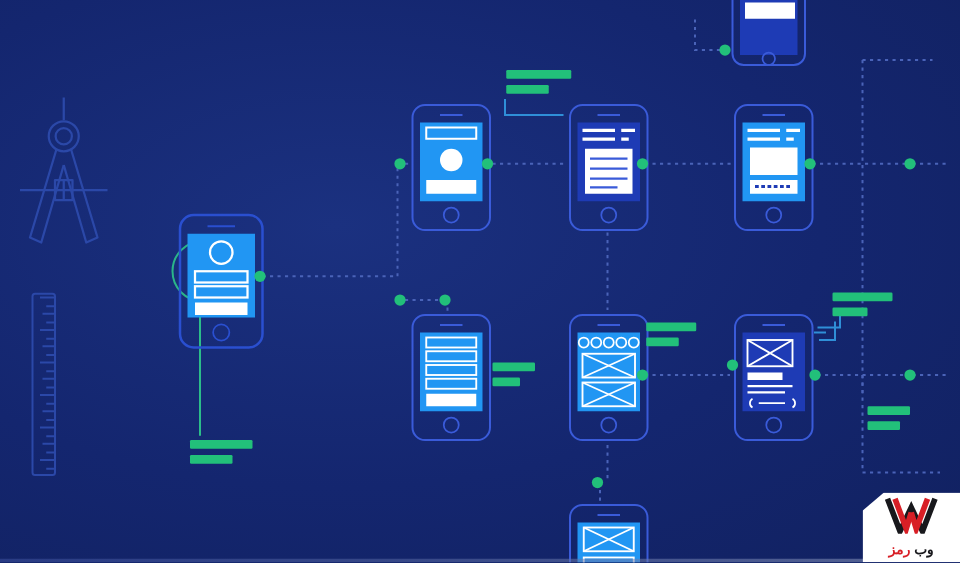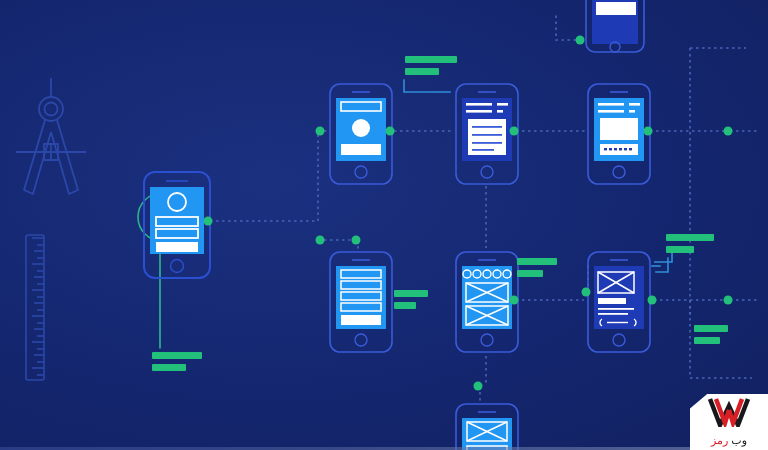--- a/index.html
+++ b/index.html
@@ -32,21 +32,21 @@
     position:absolute; right:0; bottom:0; width:78px; height:56px;
     background:#ffffff;
     clip-path: polygon(22% 0%, 100% 0%, 100% 100%, 0% 100%, 0% 26%);
   }
   .logo-mark {
     position:absolute; left:50%; top:3px; transform:translateX(-50%);
     width:46px; height:30px;
   }
   .logo-text {
     position:absolute; left:0; bottom:4px; width:78px;
-    text-align:center; font-size:11px; font-weight:normal;
+    text-align:center; font-size:11px; font-weight:bold;
     letter-spacing:0px; line-height:12px;
     direction:rtl;
   }
   .logo-text .red { color:#d81f26; }
   .logo-text .blk { color:#18181c; }
 </style>
 </head>
 <body>
 
 <div id="stage">

